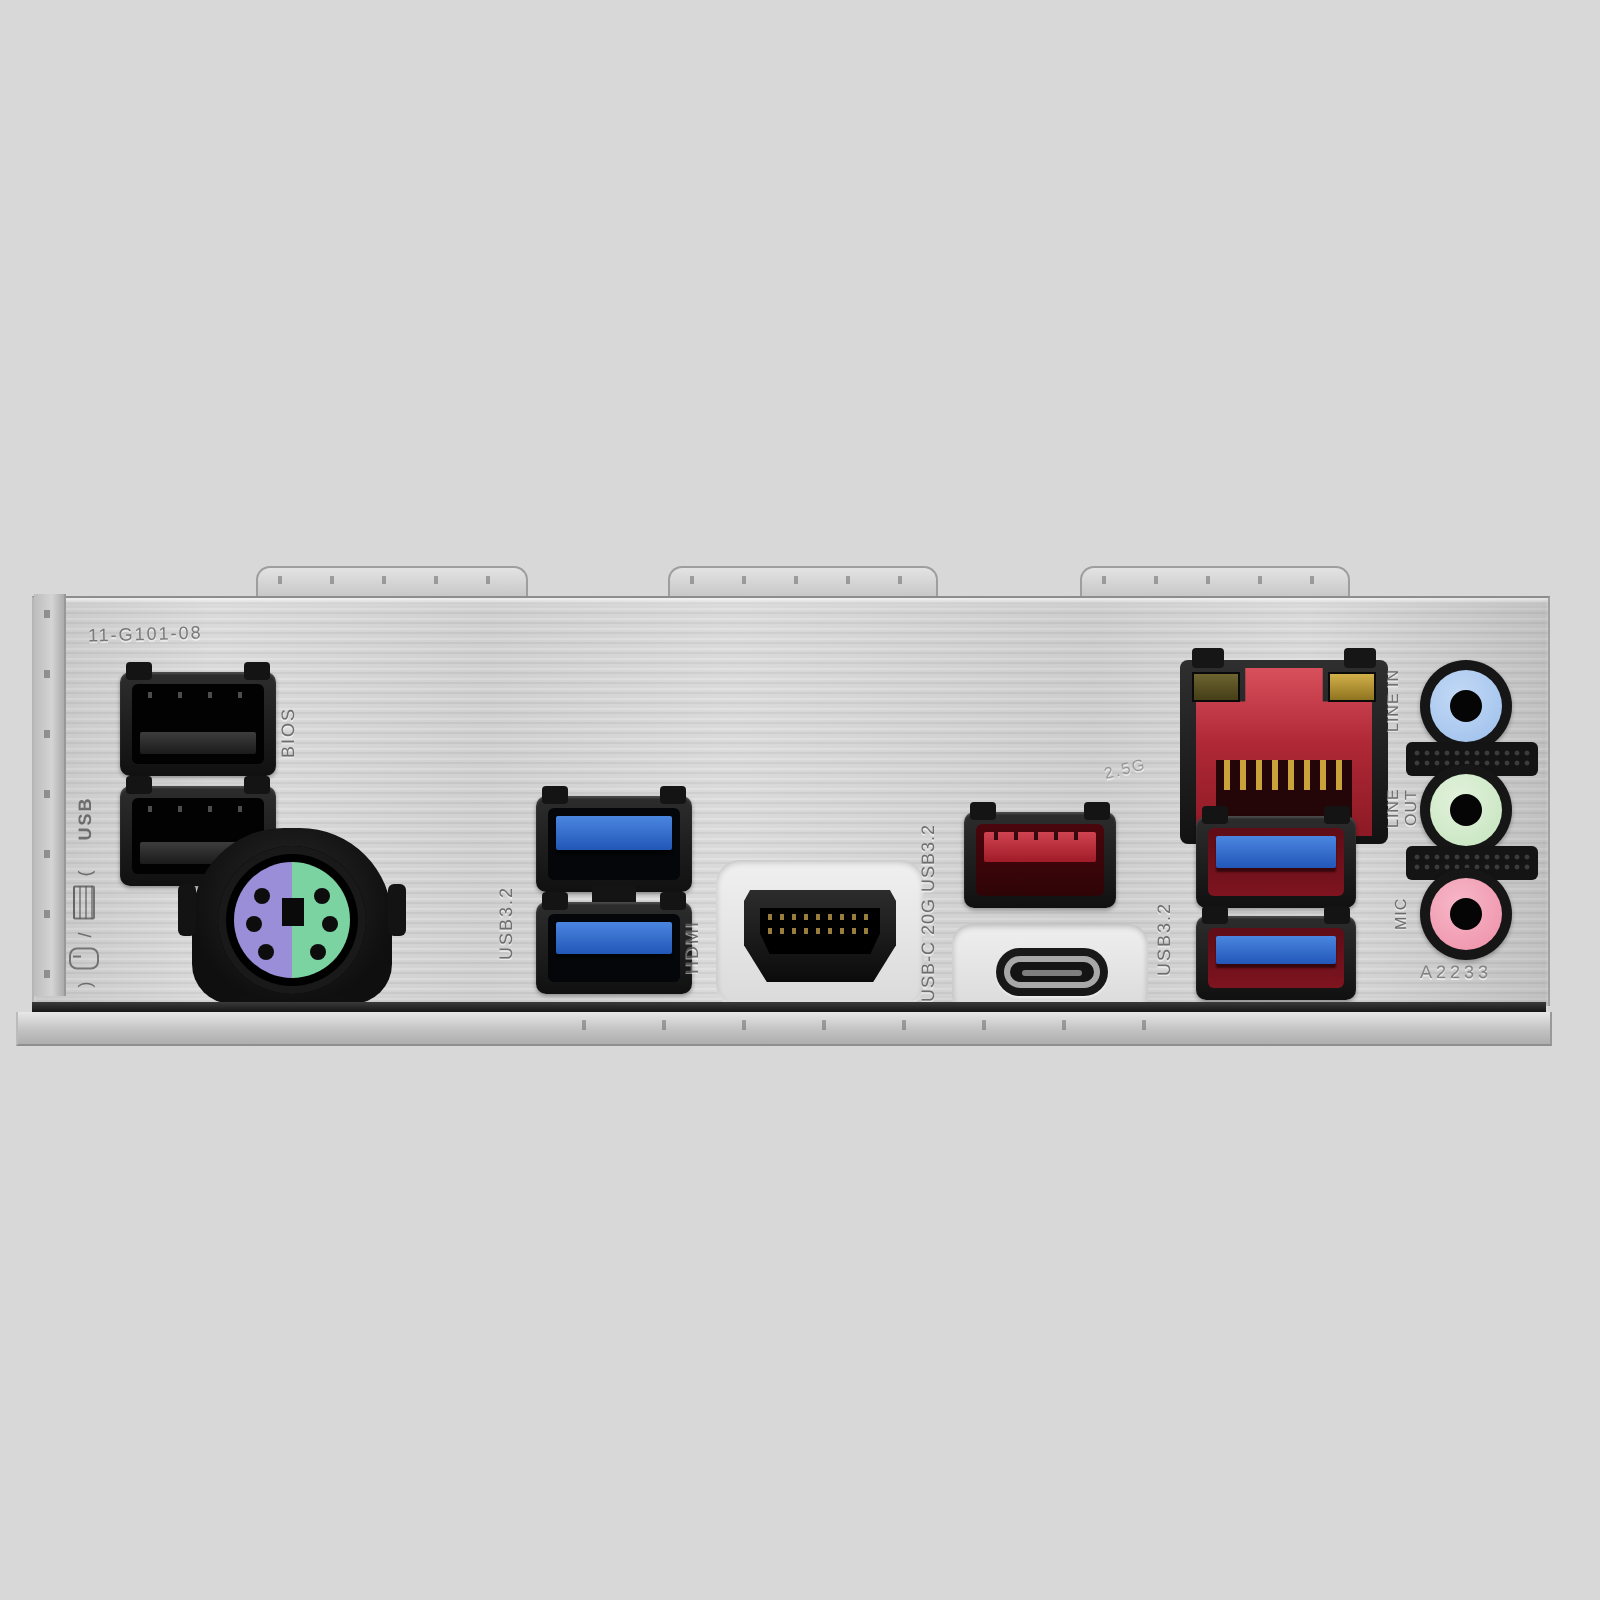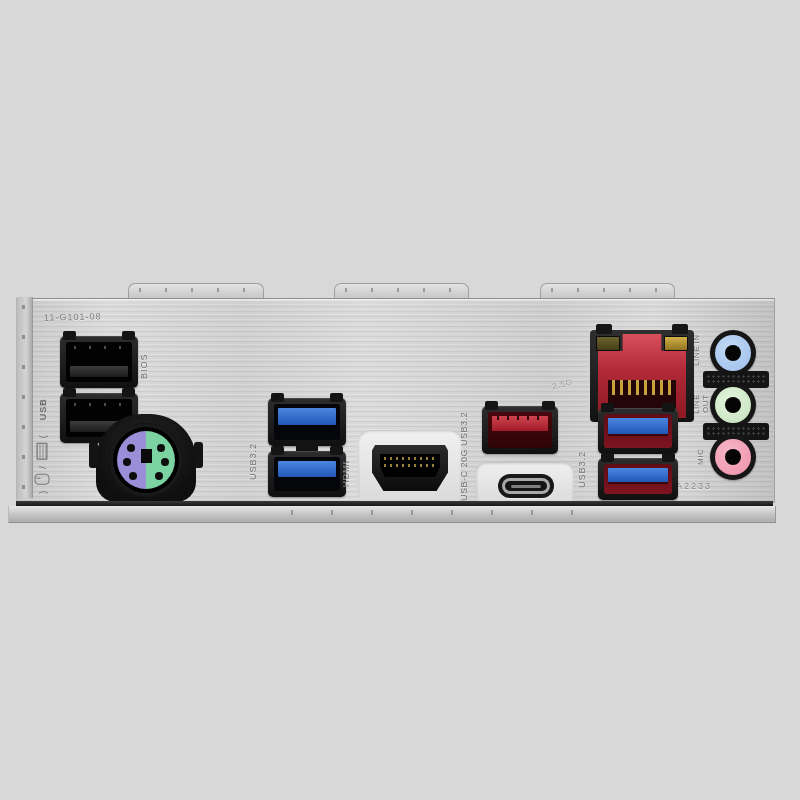--- a/index.html
+++ b/index.html
@@ -35,21 +35,21 @@
   .lip{position:absolute;left:8px;top:506px;width:766px;height:16px;
     background:linear-gradient(180deg,#e7e7e7,#c3c3c3 55%,#aeaeae);
     border-bottom:1px solid #8f8f8f;border-left:1px solid #bbb;border-right:1px solid #999}
   .lip-ticks{position:absolute;left:282px;top:4px;width:290px;height:5px;
     background:repeating-linear-gradient(90deg,rgba(70,70,70,.4) 0 2px,transparent 2px 40px)}
 
   
   .etch{position:absolute;font-size:9px;color:rgba(95,95,95,.8);letter-spacing:1px;
         text-shadow:0 1px 0 rgba(255,255,255,.55)}
   #part-number{left:44px;top:312px;transform:rotate(-1.5deg)}
-  #board-code{left:676px;top:481px;letter-spacing:2px;color:rgba(105,105,105,.75)}
+  #board-code{left:710px;top:481px;letter-spacing:2px;color:rgba(105,105,105,.75)}
   #lan-etch{left:552px;top:380px;transform:rotate(-14deg);font-size:8px;color:rgba(110,110,110,.6)}
 
   
   .vlabel{position:absolute;writing-mode:vertical-rl;transform:rotate(180deg);
     font-size:9px;color:rgba(92,92,92,.85);letter-spacing:1px;text-align:center;
     text-shadow:-1px 0 0 rgba(255,255,255,.5)}
   #bios-label{left:139px;top:338px;height:56px}
   #usb32-blue-label{left:248px;top:424px;height:74px}
   #hdmi-label{left:341px;top:450px;height:48px}
   #usbc-label{left:459px;top:398px;height:116px;letter-spacing:.5px}

